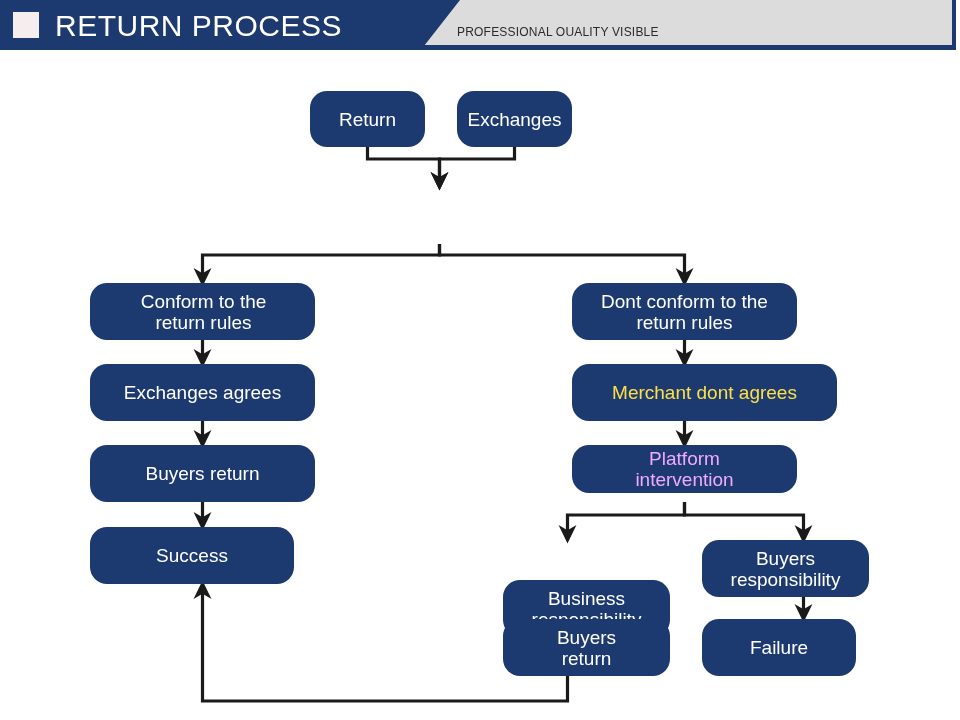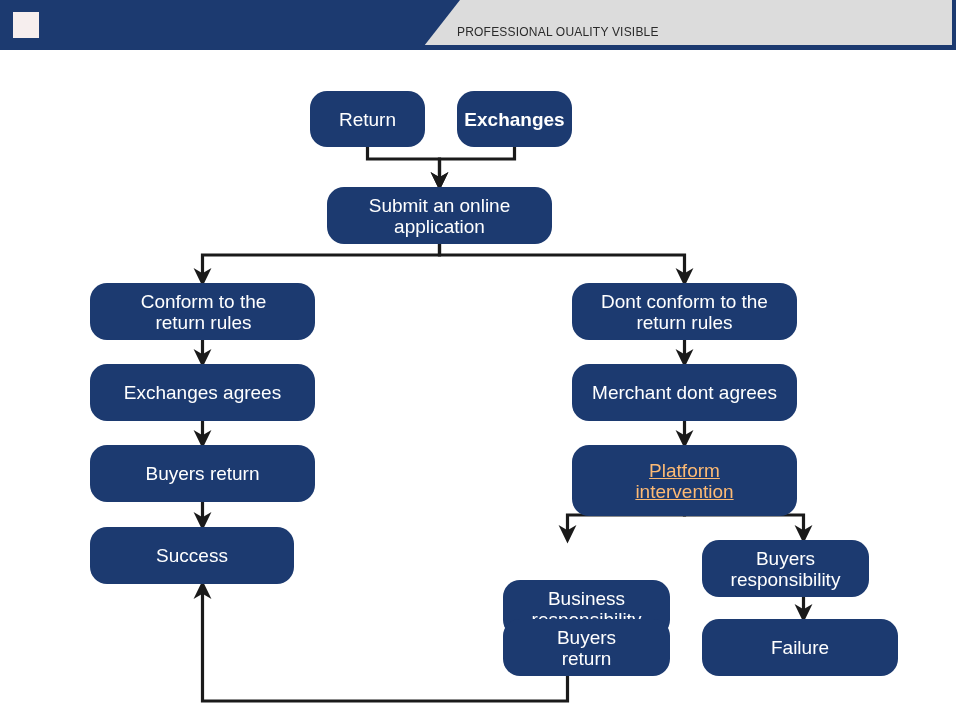--- a/index.html
+++ b/index.html
@@ -106,20 +106,21 @@
     border-radius: 17px;
   }
 </style>
 </head>
 <body>
 
 <div id="header">
   <div id="header-gray"></div>
   <div id="header-navy"></div>
   <div id="header-square"></div>
+  <div id="header-title">RETURN PROCESS</div>
   <div id="header-subtitle">PROFESSIONAL OUALITY VISIBLE</div>
 </div>
 
 <div id="canvas">
   <svg id="connectors" viewBox="0 0 960 664" width="960" height="664" xmlns="http://www.w3.org/2000/svg">
     <defs>
       <marker id="arrowhead" markerWidth="7" markerHeight="7" refX="3.2" refY="3.2" orient="auto" markerUnits="strokeWidth">
         <path d="M0.4,0.4 L6.2,3.2 L0.4,6.0 L2.0,3.2 Z" fill="#1a1a1a"></path>
       </marker>
     </defs>
@@ -142,33 +143,31 @@
       <path d="M684.5,446 L684.5,459 L803.5,459 L803.5,478"></path>
 
       <path d="M567.5,541 L567.5,557"></path>
       <path d="M803.5,541 L803.5,557"></path>
 
       <path d="M567.5,620 L567.5,645 L202.5,645 L202.5,534"></path>
     </g>
   </svg>
 
   <div class="node" style="left: 310px; top: 35px; width: 115px; height: 56px; background: rgb(28, 58, 112); color: rgb(255, 255, 255);">Return</div>
-  <div class="node" style="left: 457px; top: 35px; width: 115px; height: 56px; background: rgb(28, 58, 112); color: rgb(255, 255, 255); font-weight: bold;">Exchanges</div>
-  <div class="node" style="left: 327px; top: 131px; width: 225px; height: 57px; background: rgb(28, 58, 112); color: rgb(255, 255, 255);">Submit an online
-application</div>
+  <div class="node" style="left: 457px; top: 35px; width: 115px; height: 56px; background: rgb(28, 58, 112); color: rgb(255, 255, 255);">Exchanges</div>
   <div class="node" style="left: 90px; top: 227px; width: 225px; height: 57px; background: rgb(28, 58, 112); color: rgb(255, 255, 255); padding-left: 8px;">Conform to the
 return rules</div>
   <div class="node" style="left: 572px; top: 227px; width: 225px; height: 57px; background: rgb(28, 58, 112); color: #ffffff;">Dont conform to the
 return rules</div>
   <div class="node" style="left: 90px; top: 308px; width: 225px; height: 57px; background: rgb(28, 58, 112); color: rgb(255, 255, 255);">Exchanges agrees</div>
-  <div class="node" style="left: 572px; top: 308px; width: 225px; height: 57px; background: rgb(28, 58, 112); color: #ffffff;">Merchant dont agrees</div>
+  <div class="node" style="left: 572px; top: 308px; width: 265px; height: 57px; background: rgb(28, 58, 112); color: #fde047;">Merchant dont agrees</div>
   <div class="node" style="left: 90px; top: 389px; width: 225px; height: 57px; background: rgb(28, 58, 112); color: rgb(255, 255, 255);">Buyers return</div>
-  <div class="node" style="left: 572px; top: 389px; width: 225px; height: 71px; background: rgb(28, 58, 112); color: #fdba74; text-decoration: underline;">Platform
+  <div class="node" style="left: 572px; top: 389px; width: 225px; height: 48px; background: rgb(28, 58, 112); color: #f0abfc;">Platform
 intervention</div>
   <div class="node" style="left: 90px; top: 471px; width: 204px; height: 57px; background: rgb(28, 58, 112); color: rgb(255, 255, 255);">Success</div>
   <div class="node" style="left: 503px; top: 484px; width: 167px; height: 57px; background: rgb(28, 58, 112); color: rgb(255, 255, 255); margin-top: 40px;">Business
 responsibility</div>
   <div class="node" style="left: 702px; top: 484px; width: 167px; height: 57px; background: rgb(28, 58, 112); color: rgb(255, 255, 255);">Buyers
 responsibility</div>
   <div class="node" style="left: 503px; top: 563px; width: 167px; height: 57px; background: rgb(28, 58, 112); color: rgb(255, 255, 255);">Buyers
 return</div>
-  <div class="node" style="left: 702px; top: 563px; width: 196px; height: 57px; background: rgb(28, 58, 112); color: rgb(255, 255, 255);">Failure</div>
+  <div class="node" style="left: 702px; top: 563px; width: 154px; height: 57px; background: rgb(28, 58, 112); color: rgb(255, 255, 255);">Failure</div>
 </div>
 
 </body></html>

